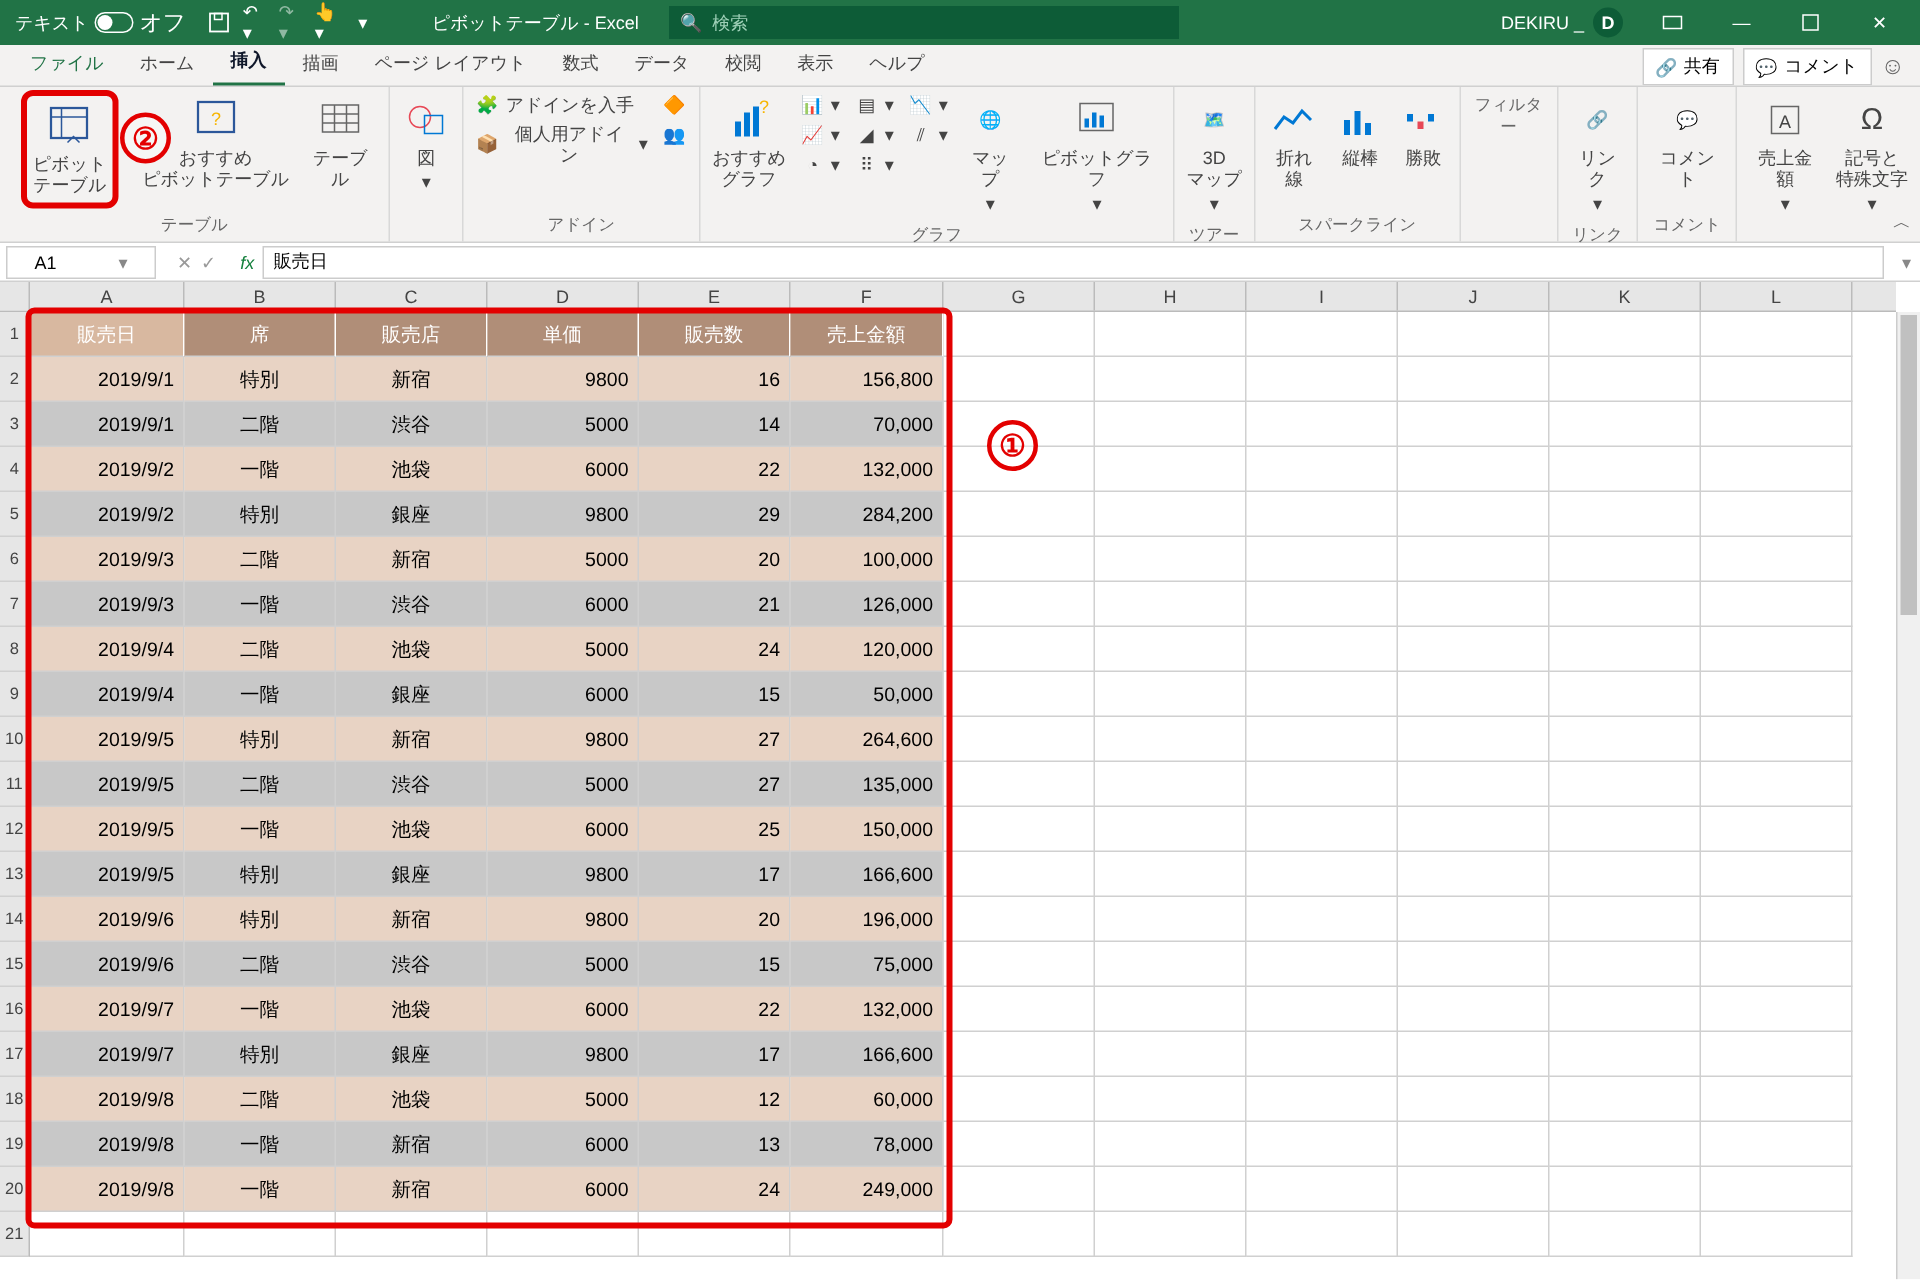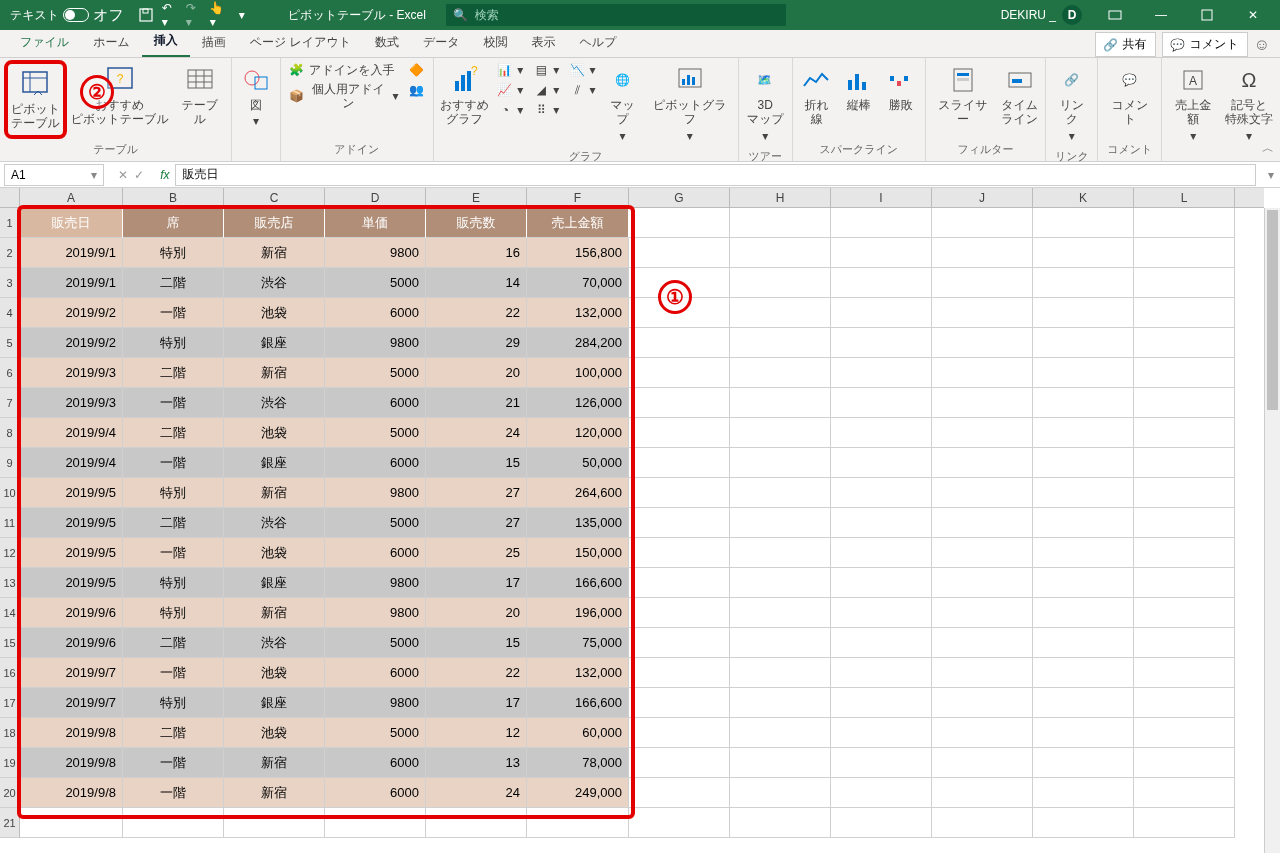--- a/index.html
+++ b/index.html
@@ -31,21 +31,21 @@
 .rbtn{display:flex;flex-direction:column;align-items:center;justify-content:flex-start;padding:4px 4px;gap:2px;min-width:40px;text-align:center;color:#444;line-height:1.2}
 .rbtn .ico{width:32px;height:32px;display:flex;align-items:center;justify-content:center}
 .rbtn.small{flex-direction:row;min-width:auto;padding:2px 4px;gap:4px}
 .rbtn.small .ico{width:16px;height:16px}
 .vstack{display:flex;flex-direction:column;gap:0}
 .callout-red{border:4px solid #e30000;border-radius:8px}
 .annot{position:absolute;width:34px;height:34px;border:3px solid #e30000;border-radius:50%;display:flex;align-items:center;justify-content:center;color:#e30000;font-weight:bold;font-size:20px;background:rgba(255,255,255,0.3)}
 .annot.n2{left:80px;top:75px}
 .annot.n1{left:658px;top:280px}
 .namebox-row{height:26px;display:flex;align-items:center;border-bottom:1px solid #d0d0d0;background:#fff}
-.namebox{width:100px;border:1px solid #ccc;height:22px;margin:0 4px;display:flex;align-items:center;padding:0 6px;justify-content:space-between}
+.namebox{width:100px;border:1px solid #ccc;height:22px;margin:0 4px;display:flex;align-items:center;padding:0 18px;justify-content:space-between}
 .fx-btns{display:flex;gap:6px;padding:0 10px;color:#999;align-items:center}
 .fx{font-style:italic;color:#15803d;padding:0 6px}
 .formula-bar{flex:1;border:1px solid #ccc;height:22px;margin-right:6px;display:flex;align-items:center;padding:0 6px}
 .grid-area{position:relative;height:665px;overflow:hidden}
 .col-headers{display:flex;height:20px;background:#e6e6e6;border-bottom:1px solid #bbb;position:absolute;left:0;right:16px;top:0}
 .corner{width:20px;border-right:1px solid #bbb;background:#e6e6e6}
 .ch{border-right:1px solid #bbb;text-align:center;color:#444;line-height:20px}
 .row-headers{position:absolute;left:0;top:20px;width:20px}
 .rh{height:30px;border-bottom:1px solid #d0d0d0;border-right:1px solid #bbb;background:#e6e6e6;text-align:center;color:#444;line-height:30px;font-size:11px}
 .cells{position:absolute;left:20px;top:20px;right:16px}
@@ -132,21 +132,21 @@
         <span>💬</span>
         <span>コメント</span>
       </div>
     <div class="smiley">☺</div>
   </div>
 </div>
 
 <div class="ribbon">
   <div class="ribbon-group">
     <div class="items">
-      <div class="rbtn callout-red" style="margin:0 0">
+      <div class="rbtn callout-red" style="margin:0 10px">
           <span class="ico">
             <svg width="30" height="30">
               <rect x="3" y="3" width="24" height="20" fill="none" stroke="#2b579a" stroke-width="1.5"></rect>
               <line x1="3" y1="9" x2="27" y2="9" stroke="#2b579a"></line>
               <line x1="10" y1="3" x2="10" y2="23" stroke="#2b579a"></line>
               <path d="M14 26 l4 -4 l4 4" fill="none" stroke="#2b579a"></path>
             </svg>
           </span>
           <span style="white-space:pre">ピボット
 テーブル</span>
@@ -289,42 +289,20 @@
               <rect x="11" y="13" width="4" height="5" fill="#e74856"></rect>
               <rect x="18" y="8" width="4" height="5" fill="#0078d4"></rect>
             </svg>
           </span>
           <span>勝敗</span>
         </div>
     </div>
     <div class="label">スパークライン</div>
   </div>
   <div class="ribbon-group">
-    <div class="items">
-      <div class="rbtn">
-          <span class="ico">
-            <svg width="30" height="30">
-              <rect x="6" y="4" width="18" height="22" fill="none" stroke="#666"></rect>
-              <rect x="9" y="8" width="12" height="3" fill="#0078d4"></rect>
-              <rect x="9" y="13" width="12" height="3" fill="#ccc"></rect>
-            </svg>
-          </span>
-          <span>スライサー</span>
-        </div>
-      <div class="rbtn">
-          <span class="ico">
-            <svg width="30" height="30">
-              <rect x="4" y="8" width="22" height="14" fill="none" stroke="#666"></rect>
-              <rect x="7" y="14" width="10" height="4" fill="#0078d4"></rect>
-            </svg>
-          </span>
-          <span style="white-space:pre">タイム
-ライン</span>
-        </div>
-    </div>
     <div class="label">フィルター</div>
   </div>
   <div class="ribbon-group">
     <div class="items">
         <div class="rbtn"><span class="ico">🔗</span><span>リンク</span>▾</div>
       </div>
     <div class="label">リンク</div>
   </div>
   <div class="ribbon-group">
     <div class="items">

